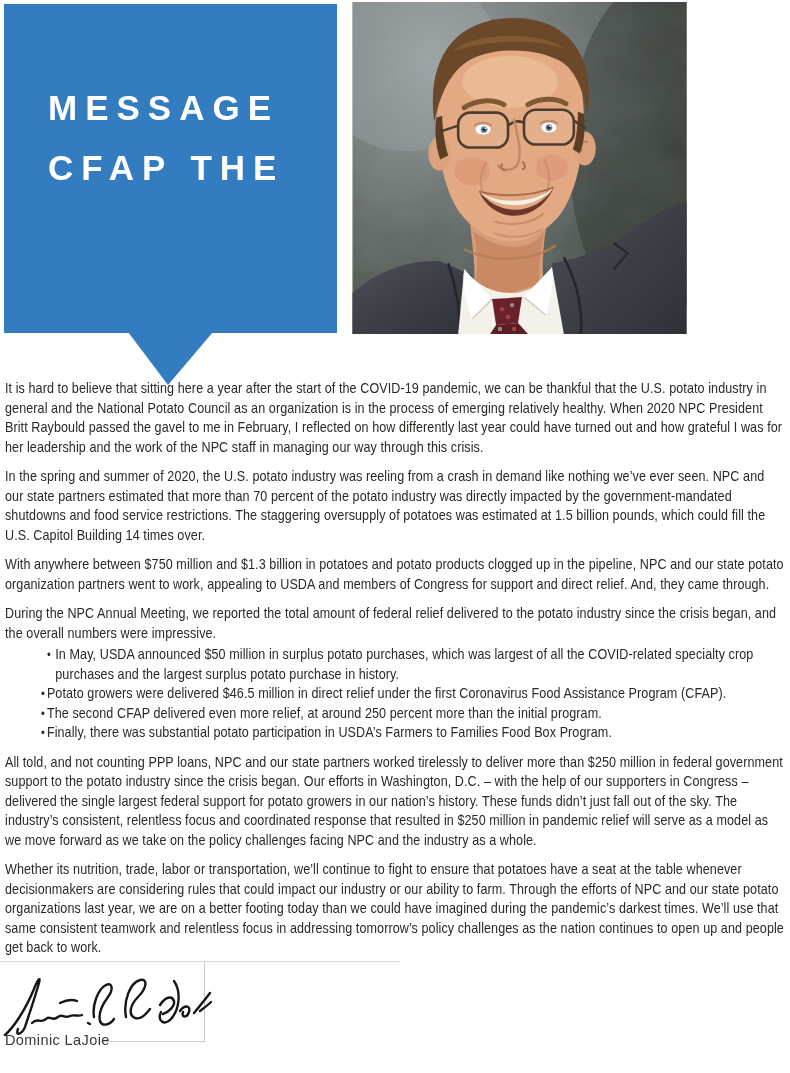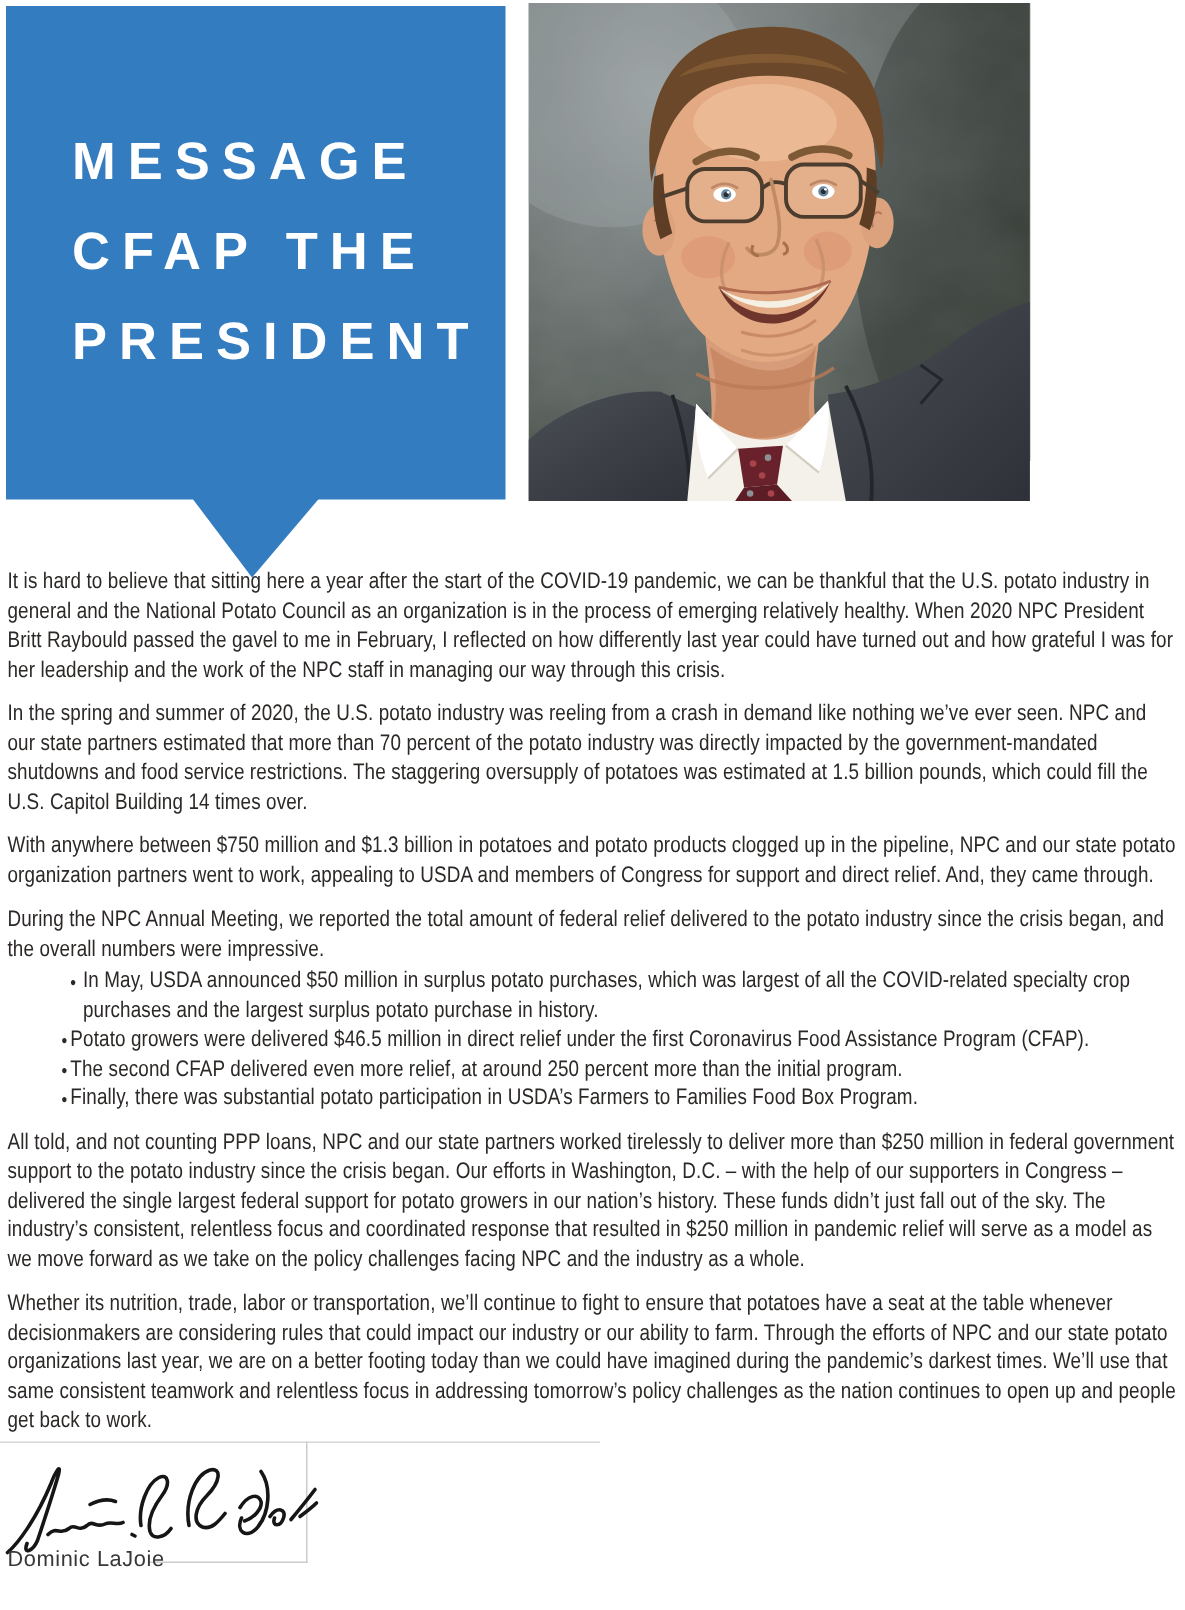--- a/index.html
+++ b/index.html
@@ -40,21 +40,20 @@
 </style>
 </head>
 <body>
 
 <div class="page">
 
   <div class="banner" style="background: rgb(52, 124, 192);">
     <div class="headline" style="color: rgb(255, 255, 255);">
       <div>MESSAGE</div>
       <div>CFAP THE</div>
-      <div>PRESIDENT</div>
     </div>
   </div>
   <svg class="banner-tail" viewBox="0 0 333 54">
     <polygon points="124,0 209,0 164,53" fill="#347cc0"></polygon>
   </svg>
 
   <div class="photo">
     <svg viewBox="0 0 335 333">
       <defs>
         <radialGradient id="bgGrad" cx="25%" cy="18%" r="95%">

